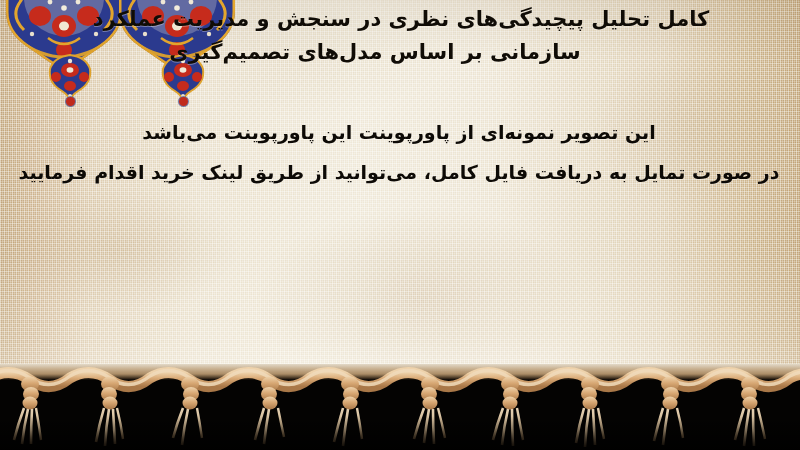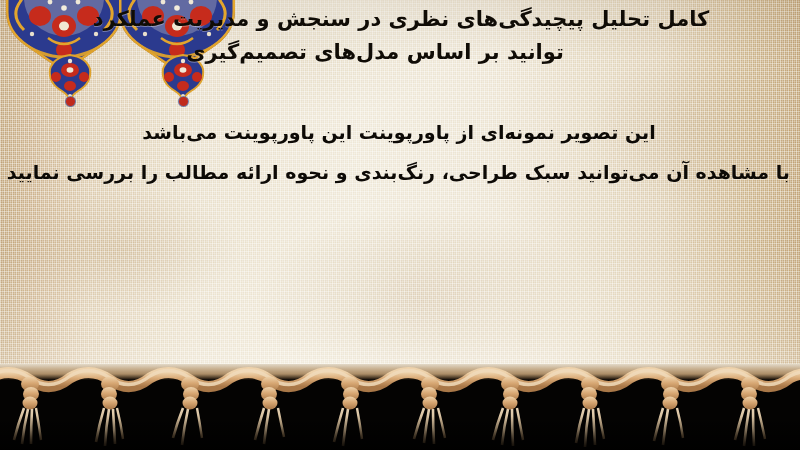--- a/index.html
+++ b/index.html
@@ -338,26 +338,26 @@
     </svg>
 
     <span class="med-dot d1"></span>
     <span class="med-dot d2"></span>
   </div>
 
   <div class="text-layer">
 
     <div class="title-block">
       <div class="title-line l1">کامل تحلیل پیچیدگی‌های نظری در سنجش و مدیریت عملکرد</div>
-      <div class="title-line l2">توانید بر اساس مدل‌های تصمیم‌گیری</div>
+      <div class="title-line l2">سازمانی بر اساس مدل‌های تصمیم‌گیری</div>
     </div>
 
     <div class="body-block">
       <div class="body-line b1">این تصویر نمونه‌ای از پاورپوینت این پاورپوینت می‌باشد</div>
-      <div class="body-line b2">با مشاهده آن می‌توانید سبک طراحی، رنگ‌بندی و نحوه ارائه مطالب را بررسی نمایید</div>
+      <div class="body-line b3">در صورت تمایل به دریافت فایل کامل، می‌توانید از طریق لینک خرید اقدام فرمایید</div>
     </div>
   </div>
 
   <div class="fringe-band">
     <div class="fringe-top-edge"></div>
     <svg class="fringe-svg" viewBox="0 0 800 86" preserveAspectRatio="none" aria-hidden="true">
       <defs>
         <linearGradient id="cord" x1="0" y1="0" x2="0" y2="1">
           <stop offset="0%" stop-color="#eed2ab"></stop>
           <stop offset="45%" stop-color="#d7a773"></stop>

